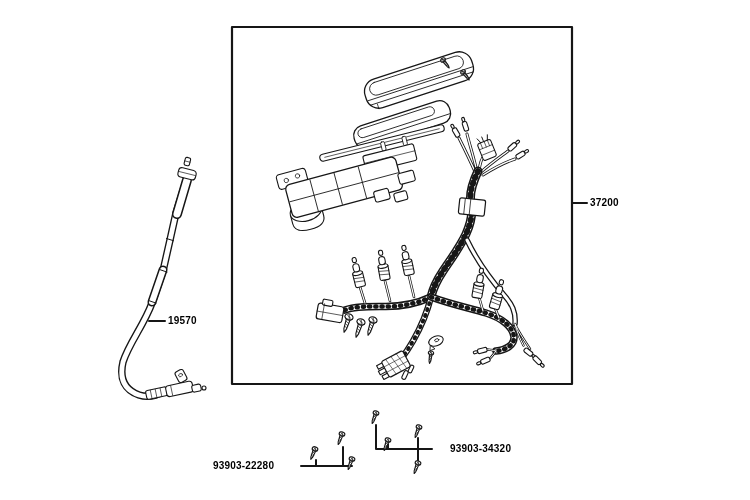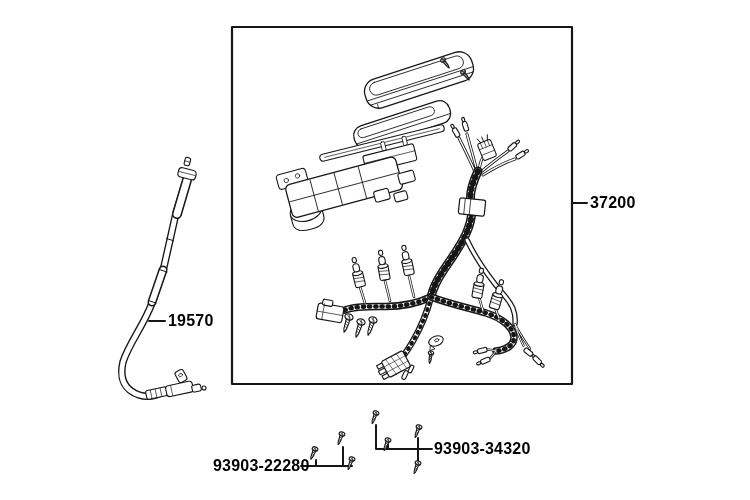--- a/index.html
+++ b/index.html
@@ -2,21 +2,21 @@
 <html><head>
 <meta charset="utf-8">
 <style>
   html,body{margin:0;padding:0;background:#ffffff;}
   .page{
     position:relative;width:750px;height:500px;background:#ffffff;overflow:hidden;
     font-family:"Liberation Sans",sans-serif;
   }
   .art{position:absolute;left:0;top:0;width:750px;height:500px;}
   .part-label{
-    position:absolute;font-size:16px;font-weight:bold;color:#000;
+    position:absolute;font-size:10px;font-weight:bold;color:#000;
     line-height:16px;white-space:nowrap;letter-spacing:0.2px;
   }
   svg *{vector-effect:non-scaling-stroke;}
 </style>
 </head>
 <body>
 
 <div class="page">
 
 <svg class="art" viewBox="0 0 750 500" fill="none" stroke="#161616" stroke-width="1.1" stroke-linecap="round" stroke-linejoin="round">
@@ -233,15 +233,15 @@
     <use href="#screw" transform="translate(376,413) rotate(20) scale(0.8)"></use>
     <use href="#screw" transform="translate(388,440) rotate(20) scale(0.8)"></use>
     <use href="#screw" transform="translate(419,427) rotate(20) scale(0.8)"></use>
     <use href="#screw" transform="translate(418,463) rotate(20) scale(0.8)"></use>
   </g>
 </svg>
 
 <div class="part-label" style="left:590px;top:195px">37200</div>
 <div class="part-label" style="left:168px;top:313px">19570</div>
 <div class="part-label" style="left:213px;top:458px">93903-22280</div>
-<div class="part-label" style="left:434px;top:441px">93903-34320</div>
+<div class="part-label" style="left:450px;top:441px">93903-34320</div>
 
 </div>
 
 </body></html>

